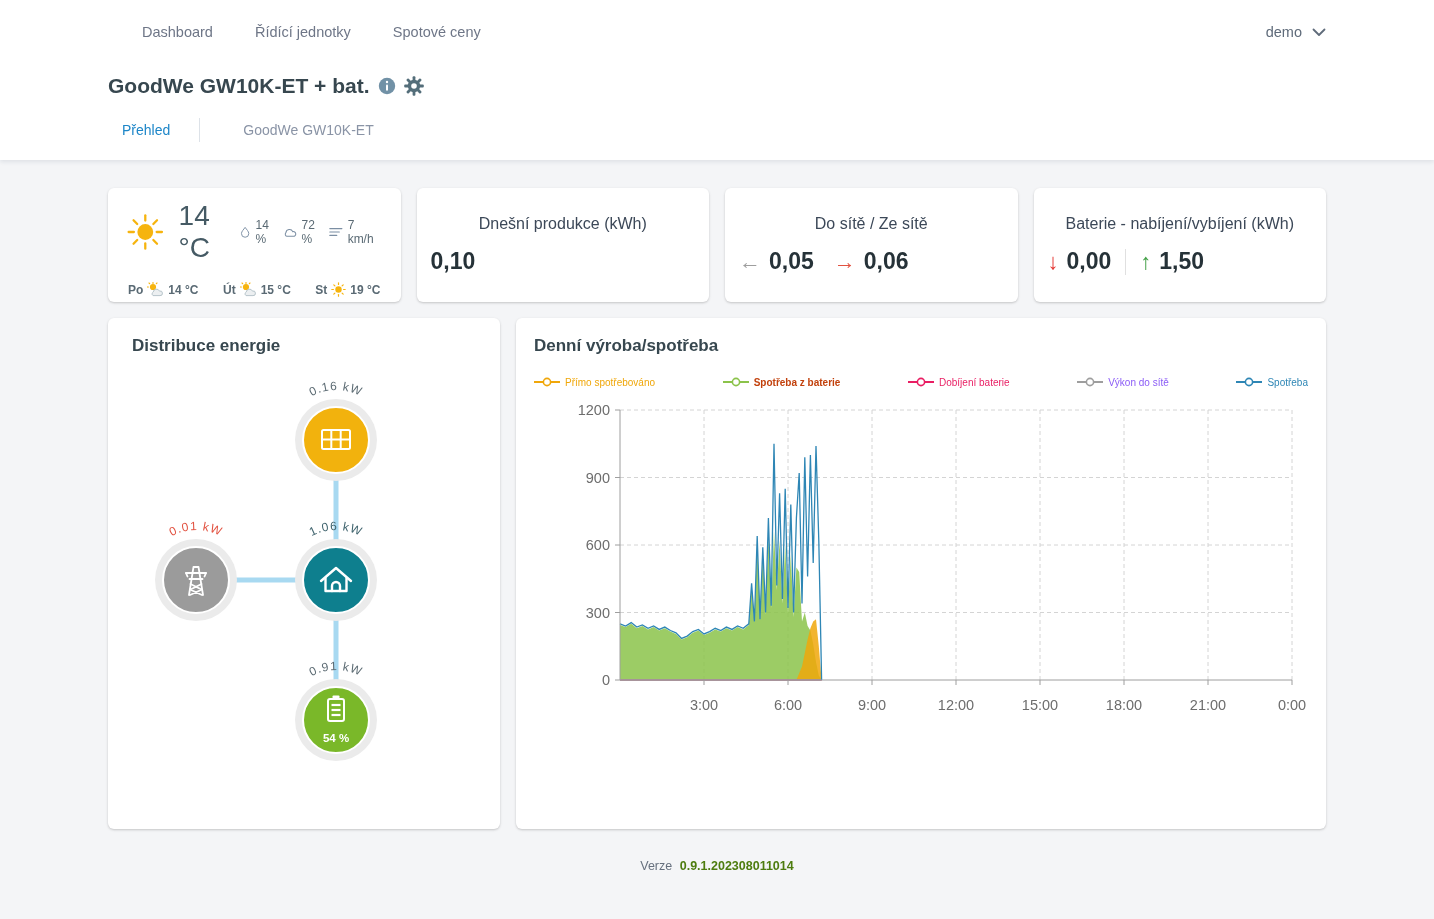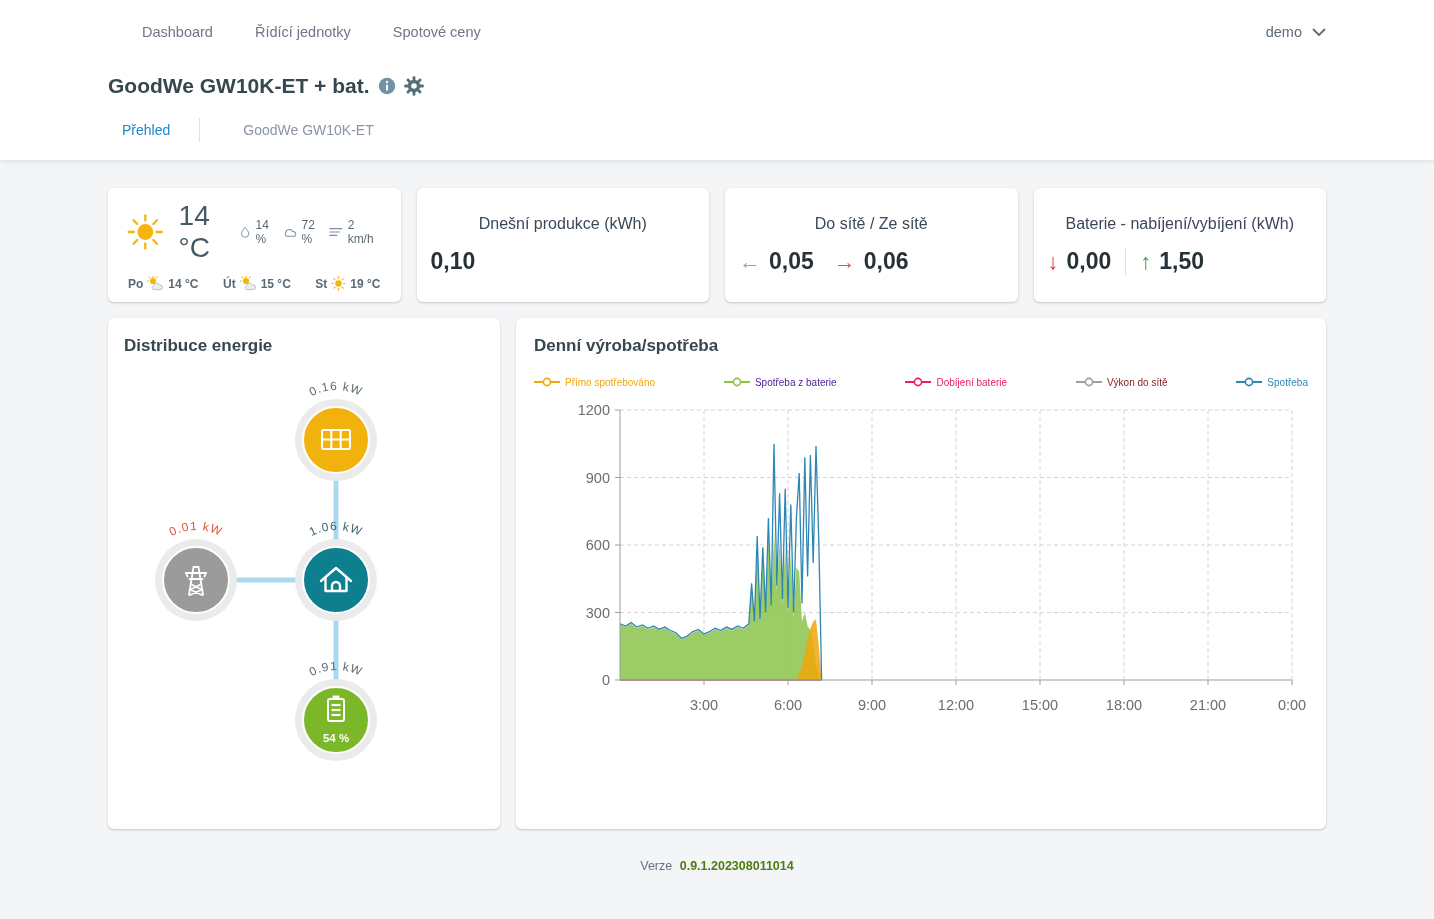--- a/index.html
+++ b/index.html
@@ -18,21 +18,21 @@
   .title-row h1{margin:0;font-size:21px;font-weight:700;color:#37474f;}
   .icon-btn{display:inline-flex;align-items:center;cursor:pointer;}
   .tabs{display:flex;align-items:center;margin-top:20px;}
   .tab{font-size:14px;text-decoration:none;cursor:pointer;color:#8a94a6;margin-left:14px;}
   .tab.active{color:#1d86c8;font-weight:500;}
   .tab-divider{width:1px;height:24px;background:#dde2e8;margin:0 29px;}
   
   .main{padding:28px 108px 0;}
   .row1{display:grid;grid-template-columns:repeat(4,1fr);gap:16px;}
   .row2{display:grid;grid-template-columns:392px 1fr;gap:16px;margin-top:16px;}
-  .card{background:#fff;border-radius:6px;box-shadow:0 1px 3px rgba(0,0,0,.13),0 1px 2px rgba(0,0,0,.08);}
+  .card{background:#fff;border-radius:6px;box-shadow:0 1px 3px rgba(0,0,0,.13),0 1px 2px rgba(0,0,0,.08);gap:6px;}
   .row1 .card{height:114px;box-sizing:border-box;}
   .stat-card{display:flex;flex-direction:column;justify-content:center;gap:15px;padding:8px 14px;text-align:center;}
   .stat-title{font-size:16px;color:#3c4858;}
   .stat-value{font-size:23px;font-weight:700;color:#263238;display:flex;align-items:center;}
   .arr{font-size:22px;font-weight:400;margin-right:8px;line-height:1;}
   .arr.gray{color:#9e9e9e;}
   .arr.redorange{color:#e25241;margin-left:20px;}
   .arr.red{color:#e53935;}
   .arr.green{color:#43a047;margin-left:0;}
   .vdiv{width:1px;height:26px;background:#e0e0e0;margin:0 14px;}
@@ -41,21 +41,21 @@
   .weather-top{display:flex;align-items:center;}
   .temp{font-size:28px;color:#455a64;margin-left:14px;}
   .weather-stats{margin-left:auto;display:flex;flex-direction:row;gap:4px;font-size:12px;color:#5a6a74;padding-right:4px;}
   .stat-row{display:flex;align-items:center;gap:5px;}
   .forecast{display:flex;justify-content:space-between;margin-top:12px;font-size:12px;color:#5a6a74;align-items:center;padding:0 2px;}
   .fc-item{display:flex;align-items:center;gap:4px;font-weight:bold;}
   
   .row2 .card{height:511px;box-sizing:border-box;}
   .dist-card{padding:18px 0 0;}
   .dist-card h2,.chart-card h2{margin:0;font-size:17px;font-weight:700;color:#37474f;}
-  .dist-card h2{margin-left:16px;}
+  .dist-card h2{margin-left:24px;}
   .chart-card{padding:18px 18px 0;}
   .legend{display:flex;justify-content:space-between;align-items:center;gap:18px;margin-top:20px;font-size:10px;flex-wrap:wrap;}
   .legend-item{display:inline-flex;align-items:center;gap:5px;cursor:pointer;}
   .chart-wrap{margin-top:8px;}
   svg text{font-family:"Liberation Sans",sans-serif;}
   
   .footer{text-align:center;margin:30px 0 18px;font-size:12.5px;color:#66707e;}
   .footer .version{color:#4d7c0f;font-weight:600;margin-left:4px;}
 </style>
 </head>
@@ -145,21 +145,21 @@
             <span>72 %</span>
           </div>
           <div class="stat-row">
             <svg width="16" height="12" viewBox="0 0 16 12">
               <g stroke="#7b8ea3" stroke-width="1.4" stroke-linecap="round">
                 <line x1="1" y1="2" x2="15" y2="2"></line>
                   <line x1="1" y1="6" x2="12" y2="6"></line>
                   <line x1="1" y1="10" x2="9" y2="10"></line>
               </g>
             </svg>
-            <span>2 km/h</span>
+            <span>7 km/h</span>
           </div>
         </div>
       </div>
       <div class="forecast">
         <div class="fc-item">
           <span>Po</span>
           <svg width="17" height="15" viewBox="0 0 17 15">
             <circle cx="6" cy="5" r="3.1" fill="#f6b40e"></circle>
             <g stroke="#f6b40e" stroke-width="1.1" stroke-linecap="round">
               <line x1="6" y1="0.4" x2="6" y2="1.4"></line>
@@ -319,35 +319,35 @@
               <line x1="0" y1="6" x2="26" y2="6" stroke="#f0a70a" stroke-width="2"></line>
               <circle cx="13" cy="6" r="3.6" fill="#fff" stroke="#f0a70a" stroke-width="1.6"></circle>
             </svg>
             <span style="color: rgb(240, 167, 10);">Přímo spotřebováno</span>
           </span>
           <span class="legend-item">
             <svg width="26" height="12">
               <line x1="0" y1="6" x2="26" y2="6" stroke="#8bc34a" stroke-width="2"></line>
               <circle cx="13" cy="6" r="3.6" fill="#fff" stroke="#8bc34a" stroke-width="1.6"></circle>
             </svg>
-            <span style="color: #4c1d95;">Spotřeba z baterie</span>
+            <span style="color: #c2410c; font-weight: bold;">Spotřeba z baterie</span>
           </span>
           <span class="legend-item">
             <svg width="26" height="12">
               <line x1="0" y1="6" x2="26" y2="6" stroke="#e91e63" stroke-width="2"></line>
               <circle cx="13" cy="6" r="3.6" fill="#fff" stroke="#e91e63" stroke-width="1.6"></circle>
             </svg>
             <span style="color: rgb(233, 30, 99);">Dobíjení baterie</span>
           </span>
           <span class="legend-item">
             <svg width="26" height="12">
               <line x1="0" y1="6" x2="26" y2="6" stroke="#9e9e9e" stroke-width="2"></line>
               <circle cx="13" cy="6" r="3.6" fill="#fff" stroke="#9e9e9e" stroke-width="1.6"></circle>
             </svg>
-            <span style="color: #7f1d1d;">Výkon do sítě</span>
+            <span style="color: #8b5cf6;">Výkon do sítě</span>
           </span>
           <span class="legend-item">
             <svg width="26" height="12">
               <line x1="0" y1="6" x2="26" y2="6" stroke="#2e86b5" stroke-width="2"></line>
               <circle cx="13" cy="6" r="3.6" fill="#fff" stroke="#2e86b5" stroke-width="1.6"></circle>
             </svg>
             <span style="color: rgb(46, 134, 181);">Spotřeba</span>
           </span>
         </div>
       <div class="chart-wrap">

